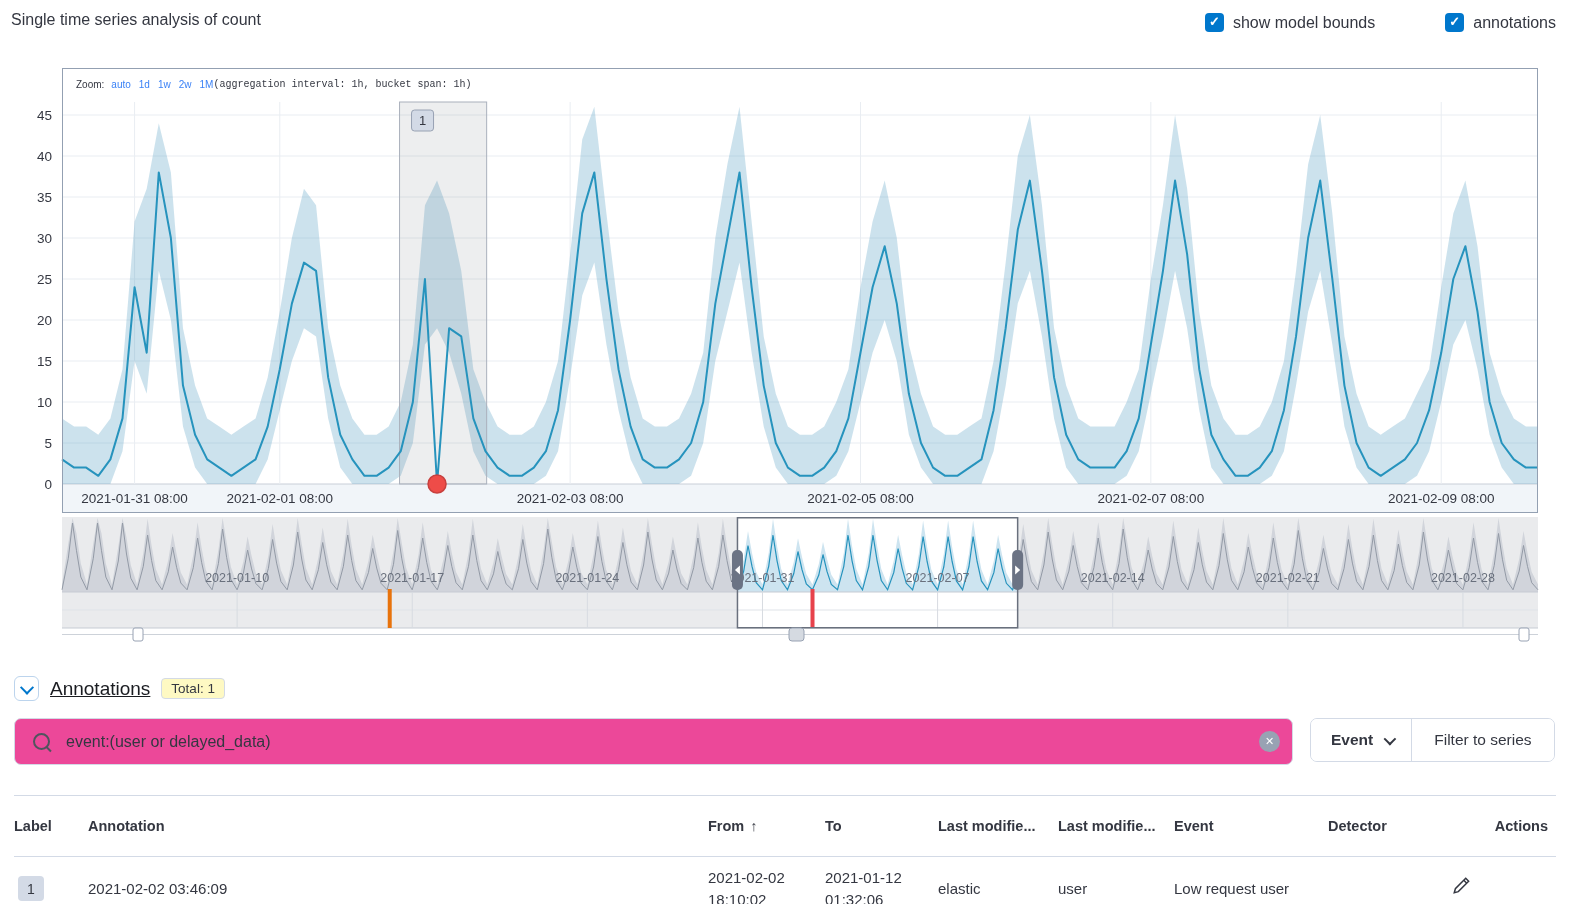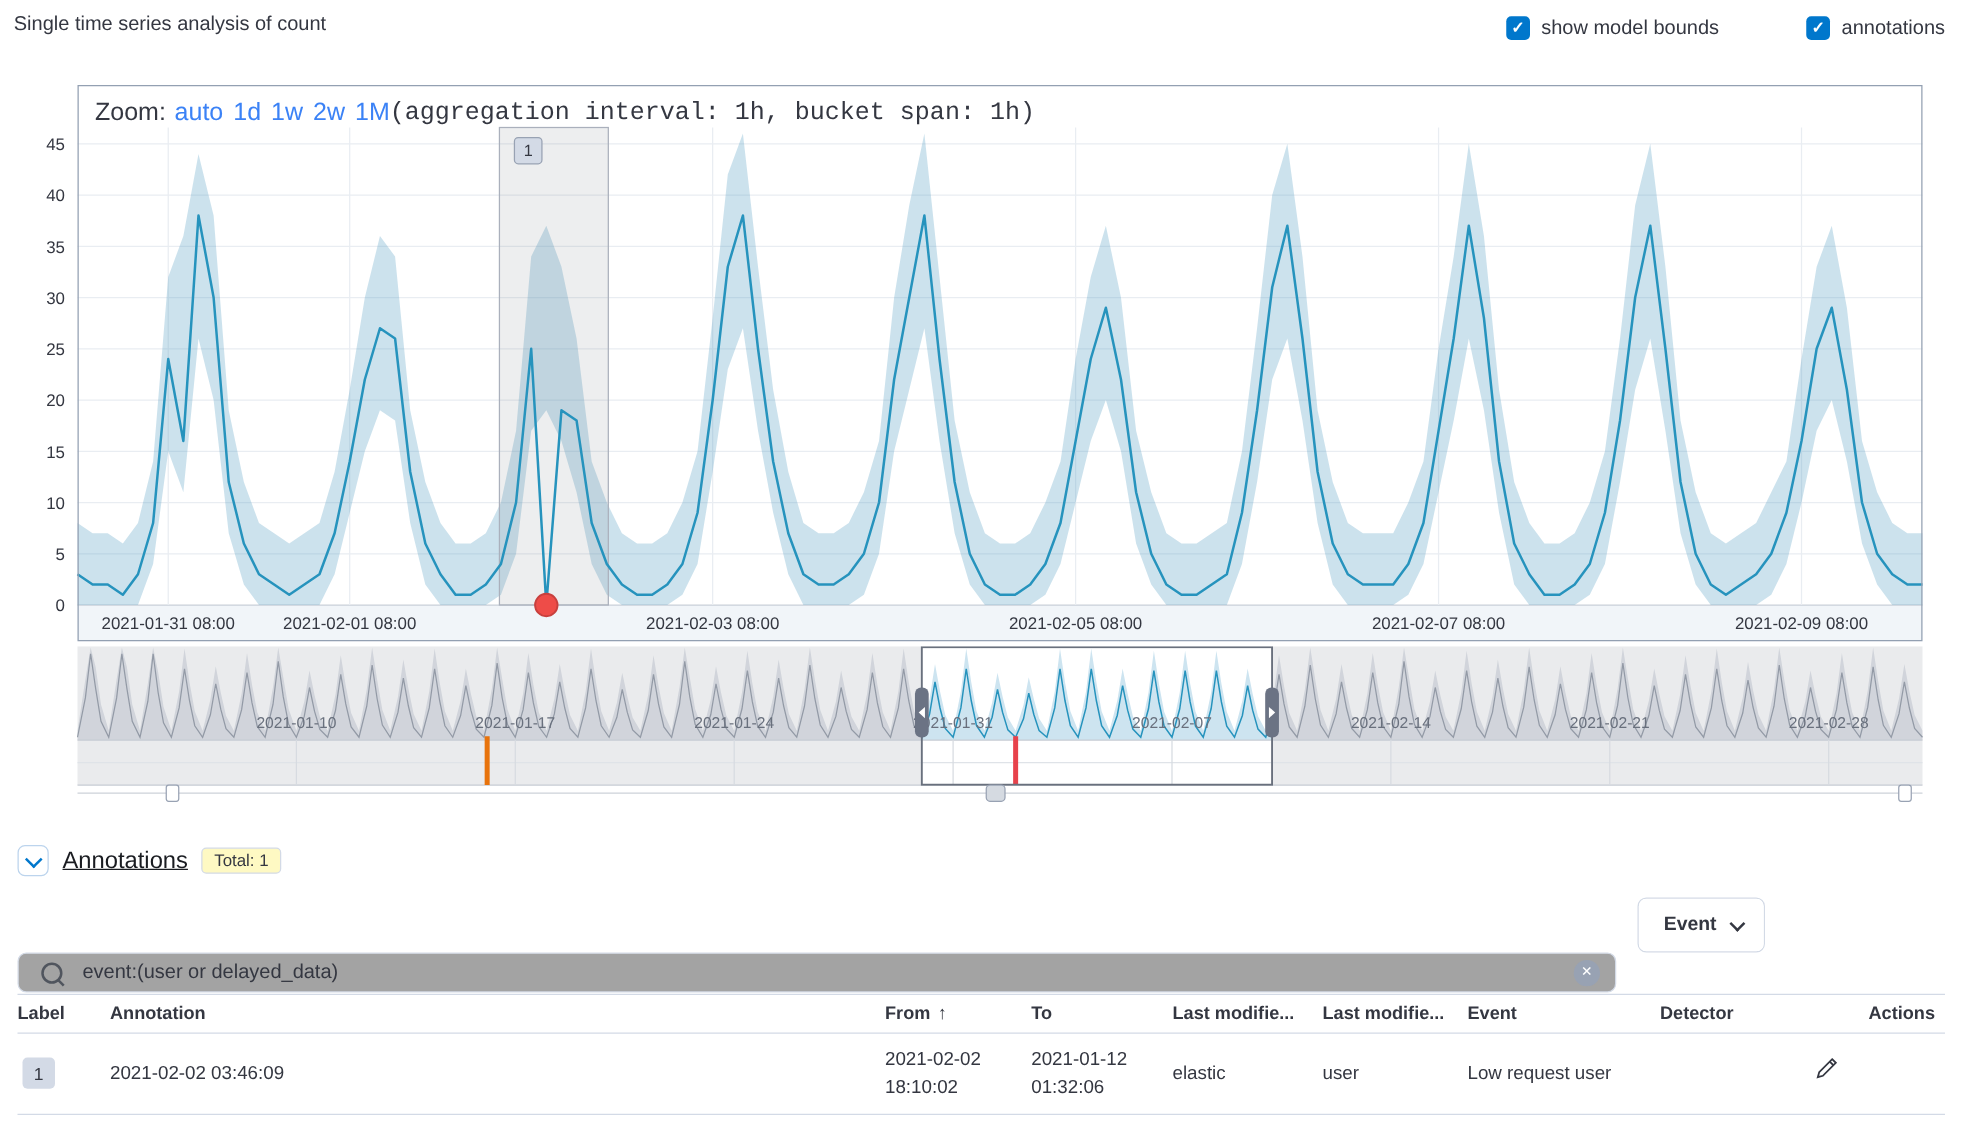--- a/index.html
+++ b/index.html
@@ -6,50 +6,50 @@
   body{width:1586px;height:904px;position:relative;overflow:hidden;color:#343741;}
   svg text{font-family:"Liberation Sans",sans-serif;}
 
   .title{position:absolute;left:11px;top:11px;font-size:16px;font-weight:500;color:#343741;}
   .checks{position:absolute;top:13px;right:30px;display:flex;gap:34px;align-items:center;}
   .check{display:flex;align-items:center;gap:9px;cursor:pointer;margin-left:36px;}
   .cbox{width:19px;height:19px;border-radius:4px;background:#0077cc;position:relative;flex:none;}
   .cbox::after{content:"✓";color:#fff;font-size:13px;font-weight:bold;position:absolute;left:4px;top:1px;}
   .clabel{font-size:16px;color:#343741;}
 
-  .zoombar{position:absolute;left:76px;top:79px;font-size:20px;color:#343741;display:flex;align-items:center;}
+  .zoombar{position:absolute;left:76px;top:79px;font-size:10px;color:#343741;display:flex;align-items:center;}
   #zoom-links{display:flex;gap:8px;margin-left:7px;}
   .zoomlink{color:#3b82f6;cursor:pointer;}
   .zoomnote{font-family:Liberation Mono, monospace;}
 
   #main-chart{position:absolute;left:0;top:68px;}
   #context-chart{position:absolute;left:0;top:517px;}
 
   .ann-header{position:absolute;left:14px;top:676px;display:flex;align-items:center;gap:11px;}
   .acc-btn{width:25px;height:25px;border:1px solid #bcd4ed;border-radius:6px;background:#fff;display:flex;align-items:center;justify-content:center;cursor:pointer;padding:0;}
   .chev{width:8px;height:8px;border-right:2px solid #0077cc;border-bottom:2px solid #0077cc;transform:rotate(45deg) translate(-1px,-1px);}
   .ann-title{font-size:19px;color:#1a1c21;text-decoration:underline;font-weight:500;cursor:pointer;}
   .total-badge{border:1px solid #d3dae6;border-radius:4px;padding:2px 9px;font-size:13.5px;color:#343741;background:#fef9c3;font-weight:500;}
 
   .search-row{position:absolute;left:14px;top:718px;width:1542px;height:44px;}
-  .searchbox{position:absolute;left:0;top:0;width:1279px;height:32px;border:1px solid #d3dae6;border-radius:7px;background:#a3a3a3;display:flex;align-items:center;box-sizing:border-box;padding:0 12px;margin-top:44px;}
+  .searchbox{position:absolute;left:0;top:0;width:1279px;height:47px;border:1px solid #d3dae6;border-radius:7px;background:#ec4899;display:flex;align-items:center;box-sizing:border-box;padding:0 12px;}
   .mag{width:13px;height:13px;border:2px solid #50555e;border-radius:50%;position:relative;margin:0 14px 0 6px;flex:none;}
   .mag::after{content:"";position:absolute;width:7px;height:2px;background:#50555e;transform:rotate(45deg);left:10px;top:13px;}
   .searchbox input{border:none;outline:none;flex:1;font-size:16px;color:#343741;background:transparent;font-family:inherit;}
   .clear{width:21px;height:21px;border-radius:50%;background:#98a2b3;border:none;color:#fff;font-size:11px;line-height:1;cursor:pointer;display:flex;align-items:center;justify-content:center;padding:0;flex:none;}
   .clear::before{content:"✕";}
   .btn-group{position:absolute;left:1296px;top:0;height:44px;display:flex;border:1px solid #d3dae6;border-radius:7px;overflow:hidden;background:#fff;box-sizing:border-box;}
   .gbtn{height:100%;background:#fff;border:none;font-size:15.5px;color:#343741;display:flex;align-items:center;cursor:pointer;font-family:inherit;}
   .evt{font-weight:700;padding:0 18px 0 20px;gap:11px;}
   .dchev{width:7px;height:7px;border-right:2px solid #343741;border-bottom:2px solid #343741;transform:rotate(45deg) translateY(-2px);}
   .fts{border-left:1px solid #d3dae6;padding:0 22px;font-weight:500;}
 
   .table{position:absolute;left:14px;top:795px;width:1542px;font-size:15px;color:#343741;}
   .thead,.trow{display:grid;grid-template-columns:74px 620px 117px 113px 120px 116px 154px 150px 1fr;align-items:center;}
-  .thead{border-top:1px solid #d3dae6;border-bottom:1px solid #d3dae6;padding:7px 0;font-size:14.5px;font-weight:700;}
+  .thead{border-top:1px solid #d3dae6;border-bottom:1px solid #d3dae6;padding:22px 0;font-size:14.5px;font-weight:700;}
   .th{display:flex;gap:6px;align-items:center;cursor:pointer;}
   .sarr::before{content:"↑";font-weight:400;}
   .th-actions{justify-content:flex-end;padding-right:8px;cursor:default;}
   .trow{padding:10px 0;border-bottom:1px solid #d3dae6;line-height:1.45;}
   .chip{display:inline-flex;width:26px;height:25px;background:#d3dae6;border-radius:4px;align-items:center;justify-content:center;font-size:14px;margin-left:4px;}
   .cell-actions{text-align:right;padding-right:8px;}
   .edit-btn{background:none;border:none;cursor:pointer;padding:0;}
 </style>
 </head>
 <body>
@@ -182,20 +182,21 @@
   <div class="searchbox">
     <span class="mag"></span>
     <input type="text" value="event:(user or delayed_data)" style="">
     <button class="clear" title=""></button>
   </div>
   <div class="btn-group">
     <button class="gbtn evt">
       <span>Event</span>
       <span class="dchev"></span>
     </button>
+    <button class="gbtn fts">Filter to series</button>
   </div>
 </div>
 
 <div class="table">
   <div class="thead">
     <div class="th">Label</div>
     <div class="th">Annotation</div>
     <div class="th">
       <span>From</span>
       <span class="sarr"></span>

